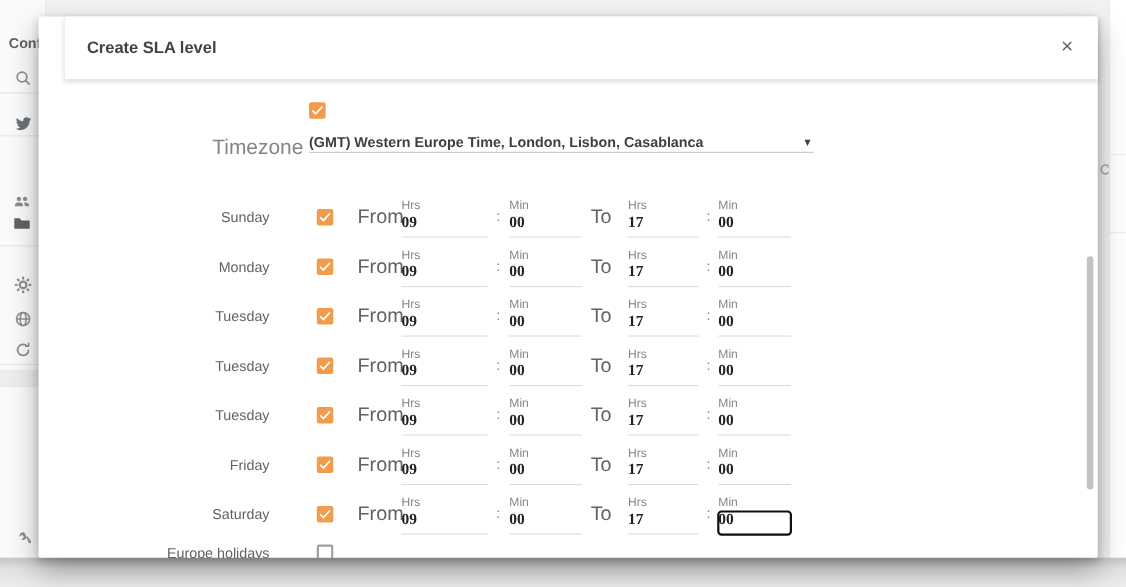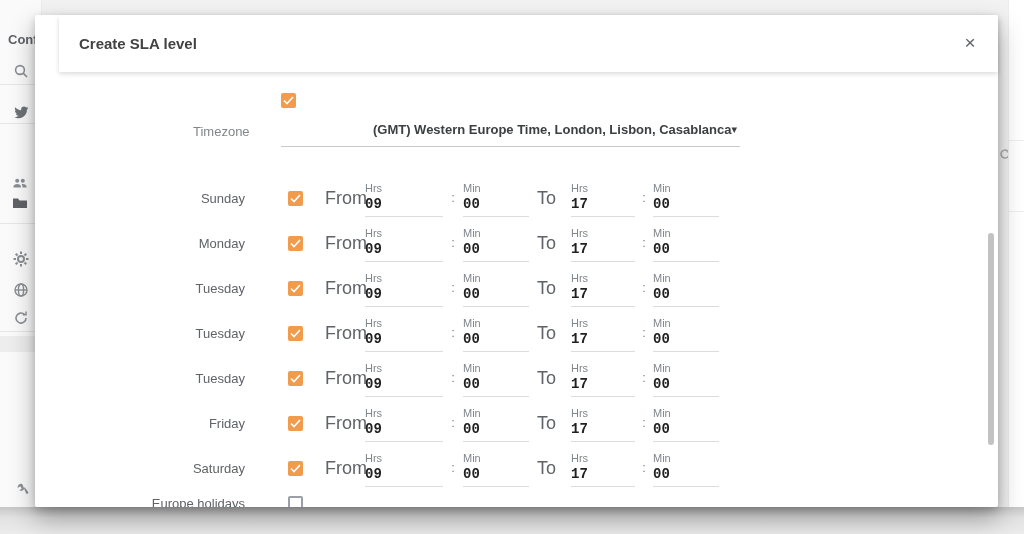--- a/index.html
+++ b/index.html
@@ -65,41 +65,41 @@
   .checkbox.checked { border:none; background:#f19b4d; }
   .checkbox svg { display:none; position:absolute; left:2px; top:3px; width:11px; height:9px; }
   .checkbox.checked svg { display:block; }
 
   
   .bh-row { display:flex; align-items:center; margin:21px 0 0 246px; }
   .bh-label { margin-left:9px; font-size:13px; color:#5f6368; }
 
   
   .tz-row { display:flex; margin:14px 0 0 158px; align-items:flex-start; }
-  .tz-label { width:88px; font-size:13px; color:#80868b; padding-top:2px; }
+  .tz-label { width:88px; font-size:19px; color:#80868b; padding-top:2px; }
   .tz-select {
-    width:459px; display:flex; justify-content:flex-end; align-items:center;
-    border-bottom:1px solid #c9c9c9; padding-bottom:9px; cursor:pointer;
+    width:459px; display:flex; justify-content:space-between; align-items:center;
+    border-bottom:1px solid #c9c9c9; padding-bottom:1px; cursor:pointer;
   }
   .tz-value { font-size:13px; font-weight:bold; color:#3c4043; }
   .tz-arrow { font-size:11px; color:#3c4043; padding-right:3px; }
 
   
   .days { margin-top:29px; }
   .day-row { display:flex; align-items:center; height:45px; padding-left:85px; }
   .day-label { width:125px; text-align:right; font-size:13px; color:#5f6368; }
   .day-row .checkbox { margin-left:43px; }
   .fromto { font-size:18px; color:#5f6368; }
   .from { margin-left:22px; width:32px; }
   .to   { margin-left:8px;  width:26px; }
   .fg { display:flex; flex-direction:column; }
   .fg .sub { font-size:11px; color:#80868b; height:15px; line-height:14px; }
   .fg input {
     width:100%; border:none; border-bottom:1px solid #dcdcdc; background:transparent;
-    font-family:Liberation Mono, monospace; font-size:14px; font-weight:bold;
+    font-family:Liberation Serif, serif; font-size:14px; font-weight:bold;
     color:#212121; padding:0 0 4px 0; border-radius:0;
   }
   .w78 { margin-left:8px; width:78px; }
   .w66 { width:66px; }
   .w64 { margin-left:8px; width:64px; }
   .colon { text-align:center; font-size:13px; color:#80868b; padding-top:14px; align-self:flex-start; }
   .c1 { width:20px; } .c2 { width:18px; }
 
   
   .exclude-row { display:flex; align-items:flex-start; margin-top:5px; padding-left:85px; height:40px; }

